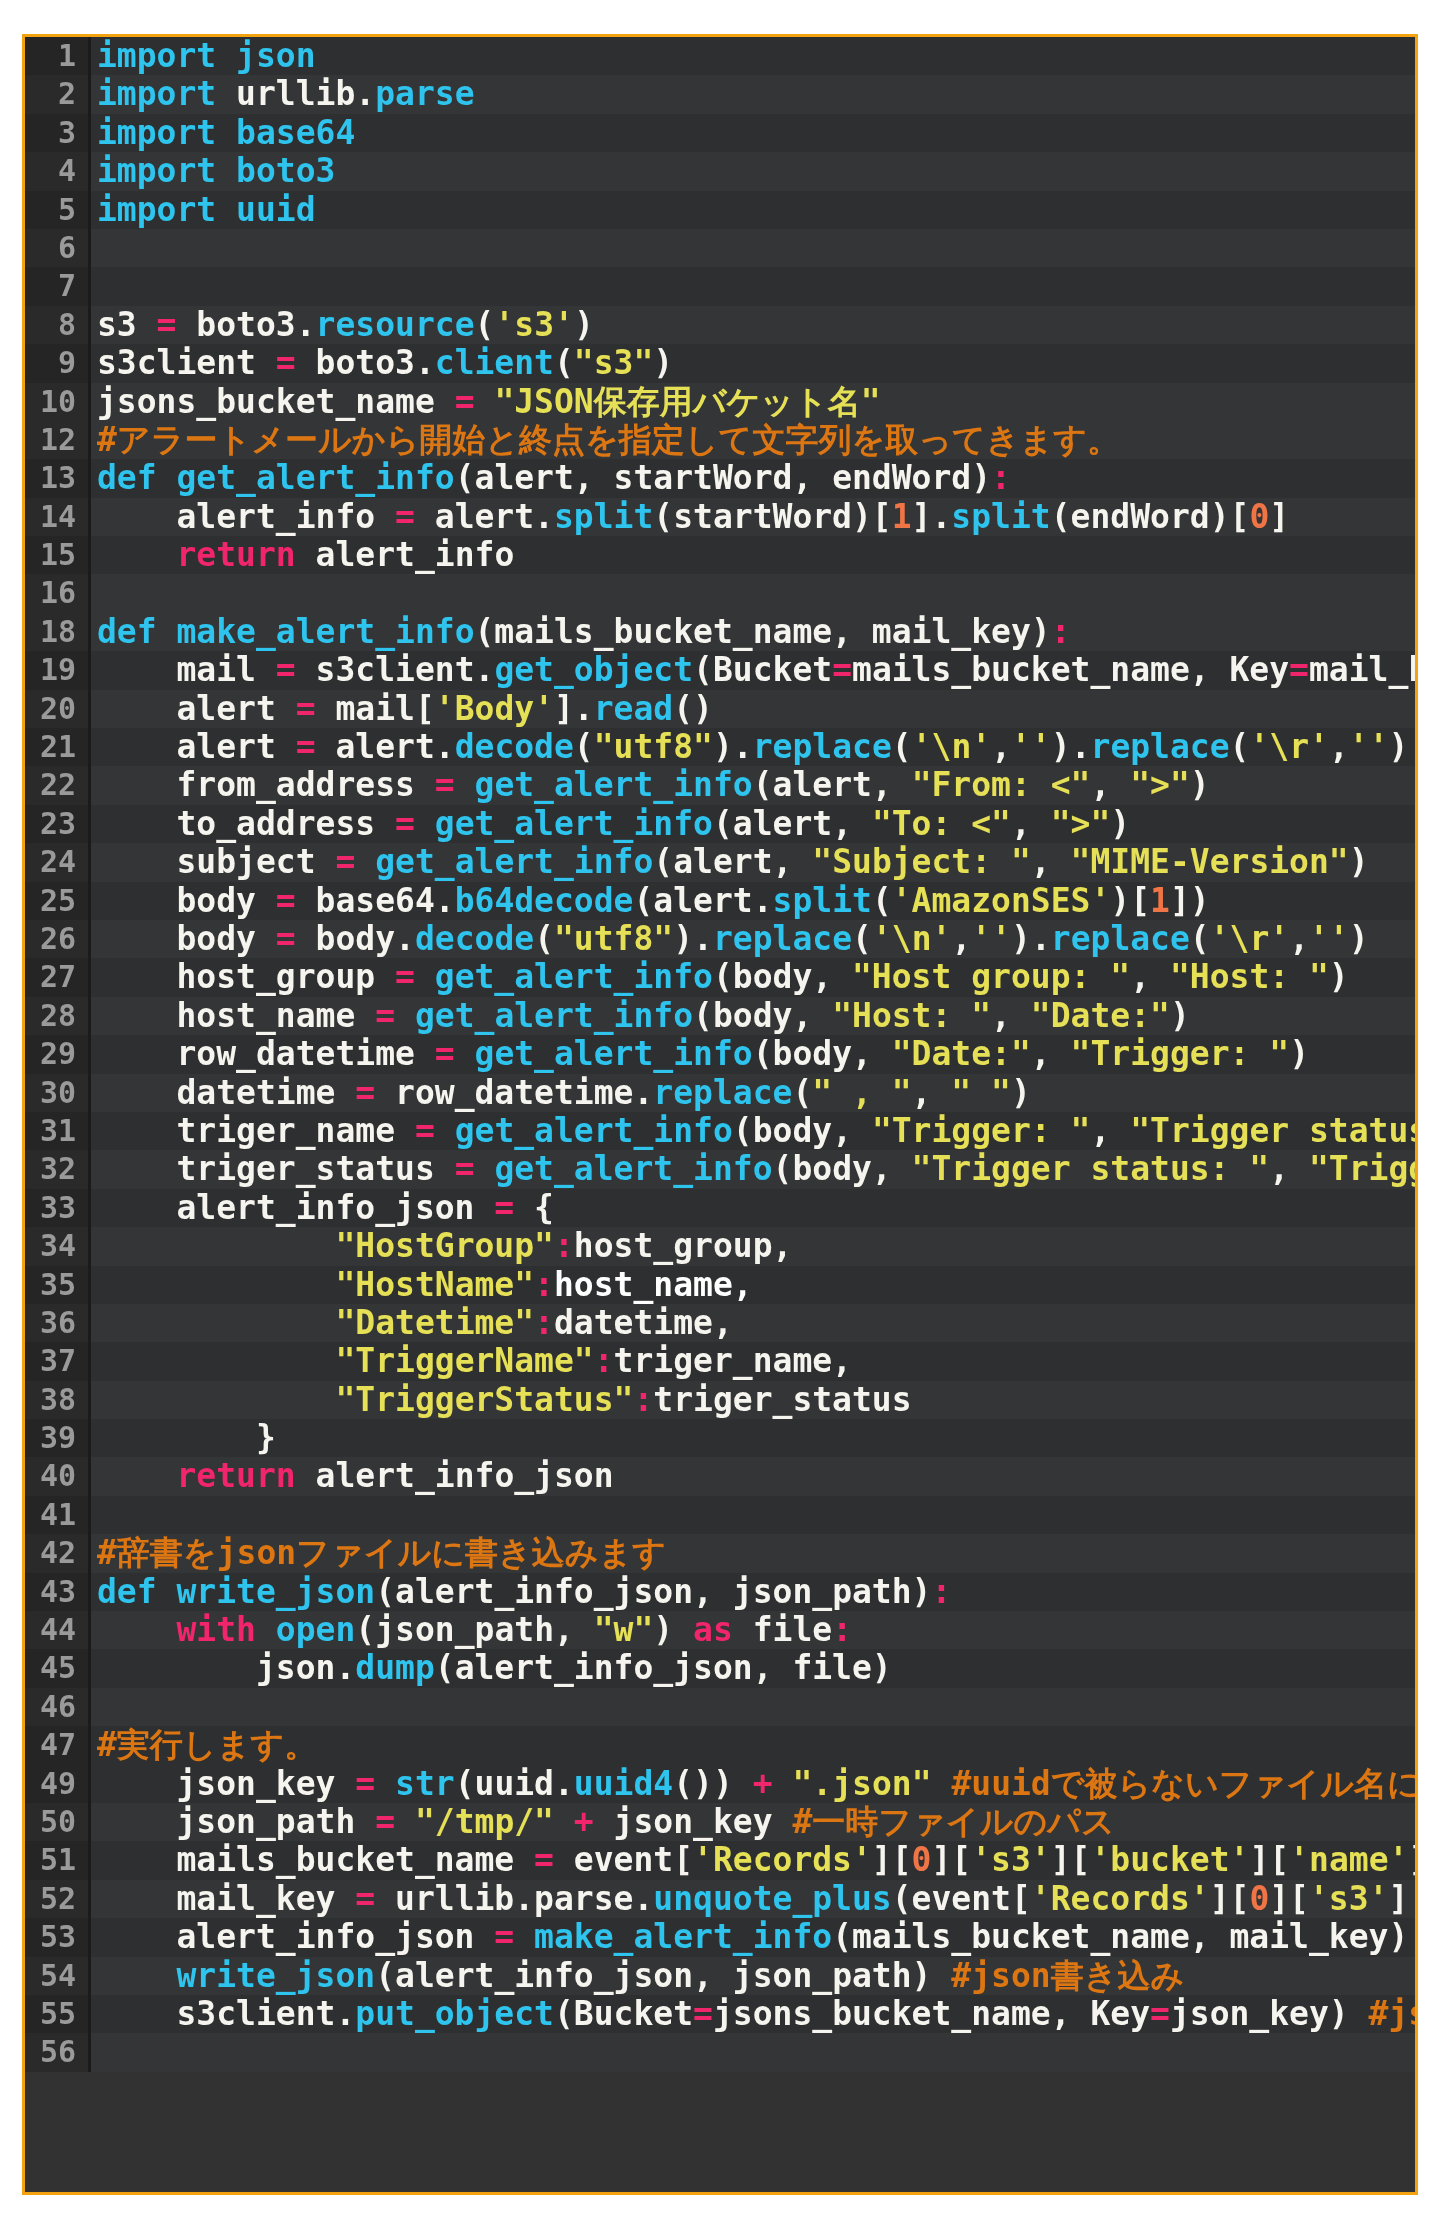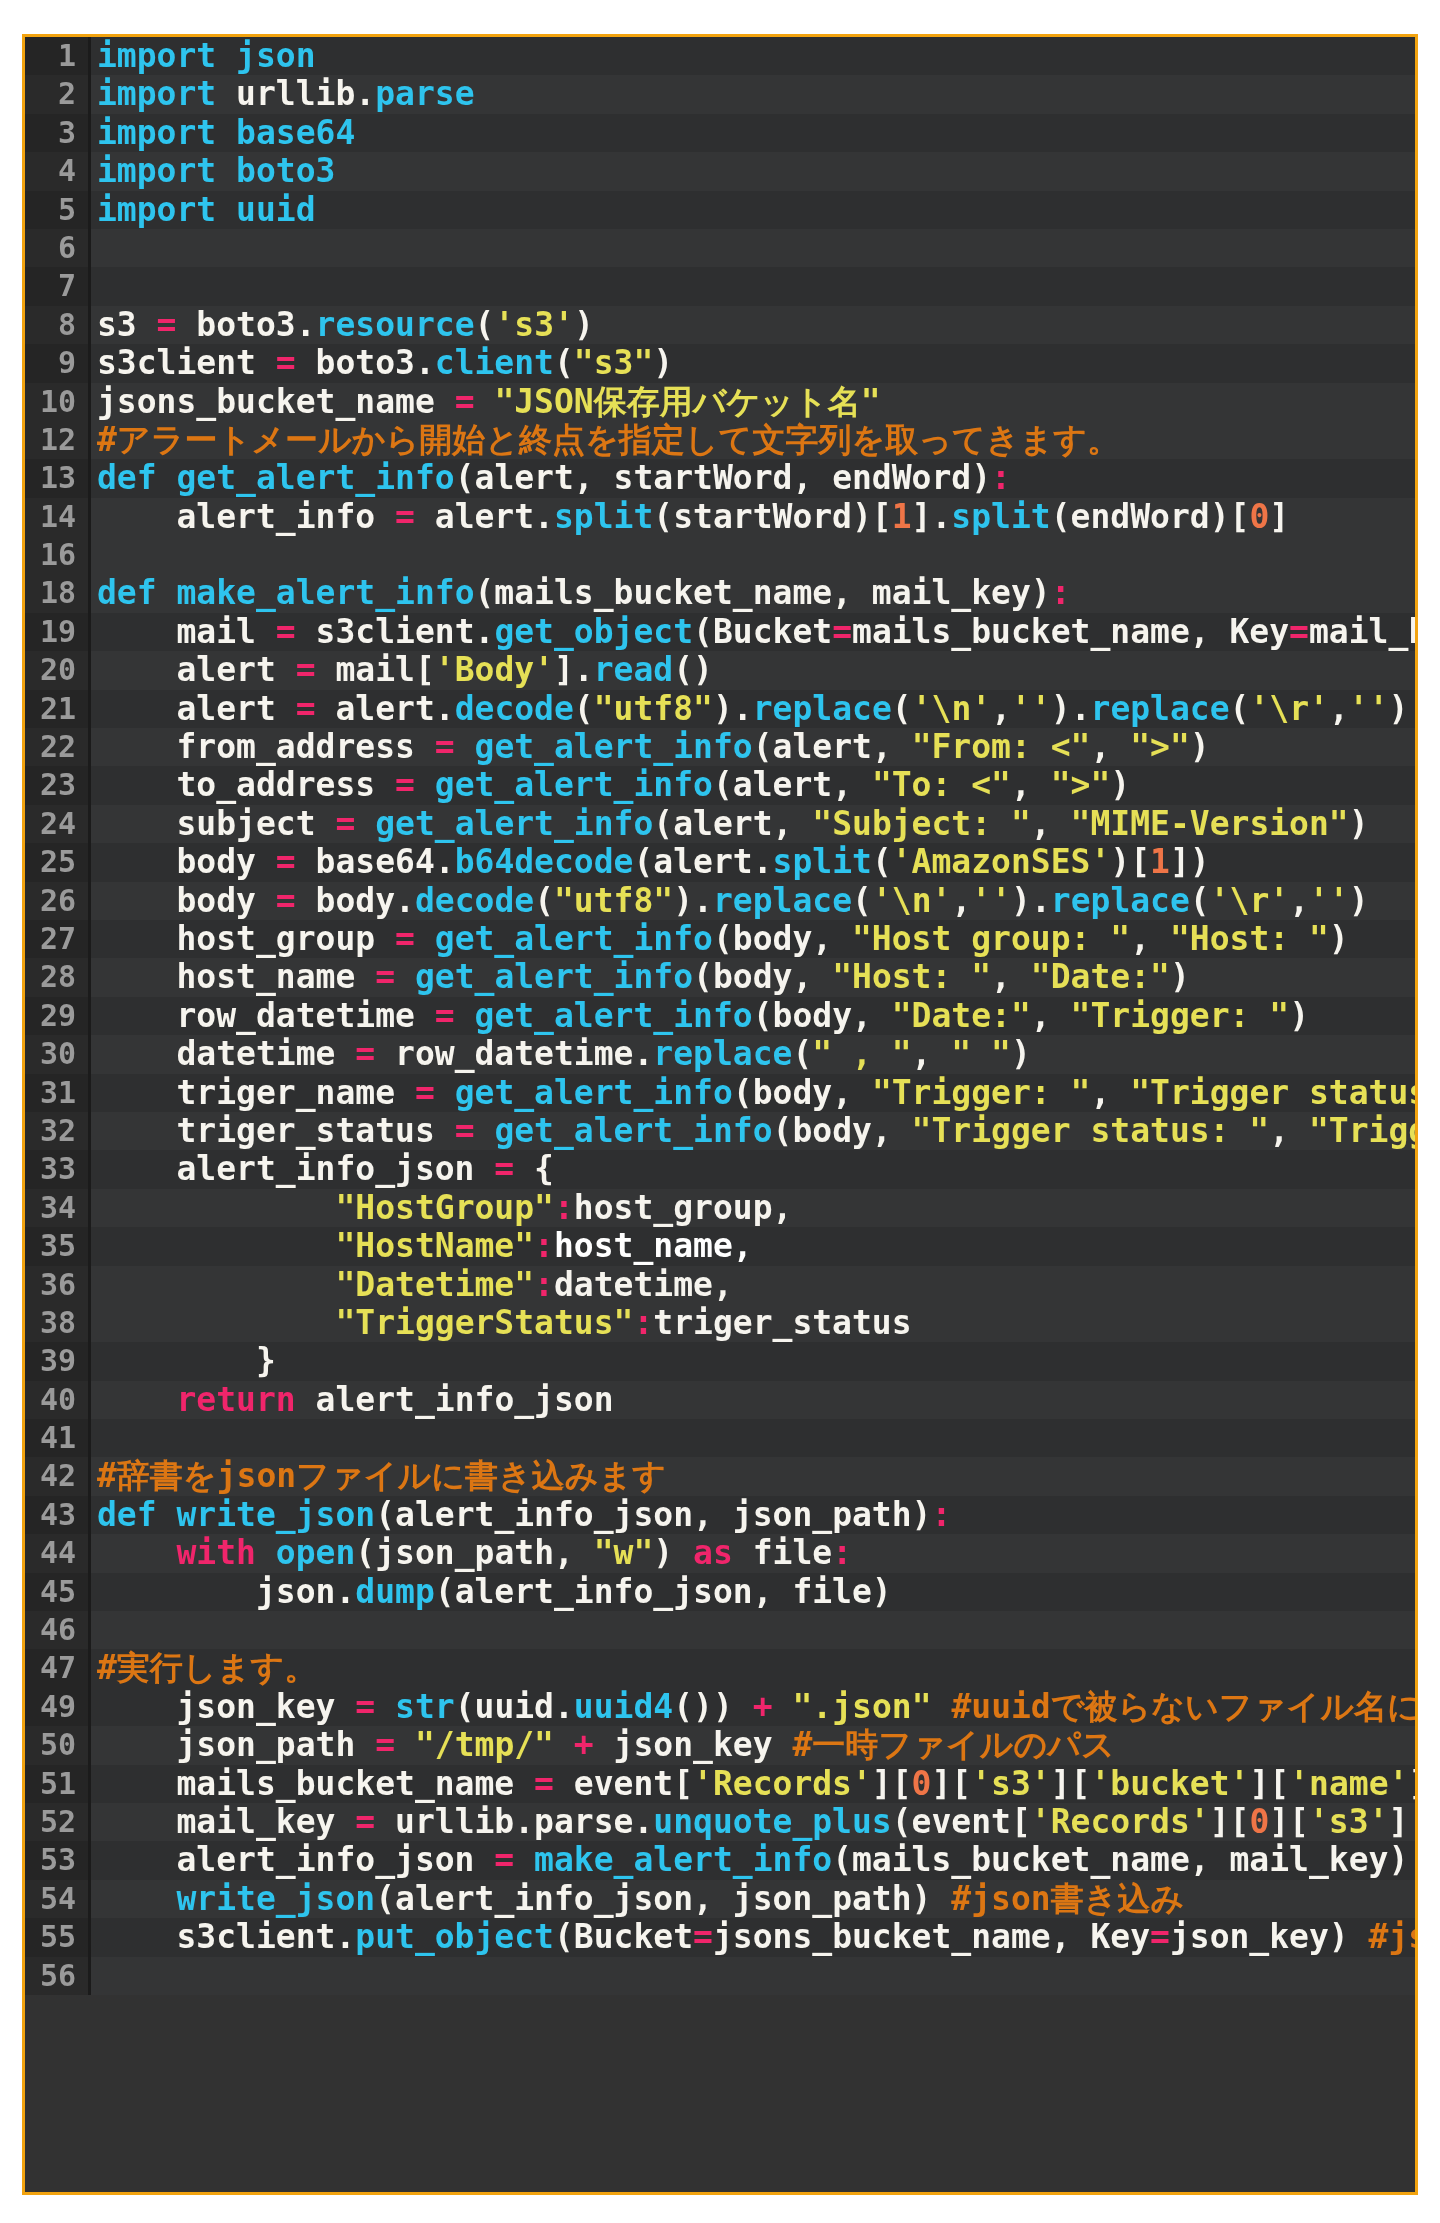--- a/index.html
+++ b/index.html
@@ -99,20 +99,24 @@
       <div class="code-cell"><span style="color: rgb(220, 118, 19);">#アラートメールから開始と終点を指定して文字列を取ってきます。</span></div>
     </div>
     <div class="code-line odd">
       <div class="gutter-cell">13</div>
       <div class="code-cell"><span style="color: rgb(46, 196, 238);">def</span><span style="color: rgb(246, 244, 238);"> </span><span style="color: rgb(46, 196, 238);">get_alert_info</span><span style="color: rgb(246, 244, 238);">(alert, startWord, endWord)</span><span style="color: rgb(240, 37, 107);">:</span></div>
     </div>
     <div class="code-line even">
       <div class="gutter-cell">14</div>
       <div class="code-cell"><span style="color: rgb(246, 244, 238);">    alert_info </span><span style="color: rgb(240, 37, 107);">=</span><span style="color: rgb(246, 244, 238);"> alert.</span><span style="color: rgb(46, 196, 238);">split</span><span style="color: rgb(246, 244, 238);">(startWord)[</span><span style="color: rgb(239, 117, 71);">1</span><span style="color: rgb(246, 244, 238);">].</span><span style="color: rgb(46, 196, 238);">split</span><span style="color: rgb(246, 244, 238);">(endWord)[</span><span style="color: rgb(239, 117, 71);">0</span><span style="color: rgb(246, 244, 238);">]</span></div>
     </div>
+    <div class="code-line odd">
+      <div class="gutter-cell">15</div>
+      <div class="code-cell"><span style="color: rgb(246, 244, 238);">    </span><span style="color: rgb(240, 37, 107);">return</span><span style="color: rgb(246, 244, 238);"> alert_info</span></div>
+    </div>
     <div class="code-line even">
       <div class="gutter-cell">16</div>
       <div class="code-cell"></div>
     </div>
     <div class="code-line even">
       <div class="gutter-cell">18</div>
       <div class="code-cell"><span style="color: rgb(46, 196, 238);">def</span><span style="color: rgb(246, 244, 238);"> </span><span style="color: rgb(46, 196, 238);">make_alert_info</span><span style="color: rgb(246, 244, 238);">(mails_bucket_name, mail_key)</span><span style="color: rgb(240, 37, 107);">:</span></div>
     </div>
     <div class="code-line odd">
       <div class="gutter-cell">19</div>
@@ -178,20 +182,24 @@
       <div class="gutter-cell">34</div>
       <div class="code-cell"><span style="color: rgb(246, 244, 238);">            </span><span style="color: rgb(230, 224, 86);">"HostGroup"</span><span style="color: rgb(240, 37, 107);">:</span><span style="color: rgb(246, 244, 238);">host_group,</span></div>
     </div>
     <div class="code-line odd">
       <div class="gutter-cell">35</div>
       <div class="code-cell"><span style="color: rgb(246, 244, 238);">            </span><span style="color: rgb(230, 224, 86);">"HostName"</span><span style="color: rgb(240, 37, 107);">:</span><span style="color: #ffffff;">host_name,</span></div>
     </div>
     <div class="code-line even">
       <div class="gutter-cell">36</div>
       <div class="code-cell"><span style="color: rgb(246, 244, 238);">            </span><span style="color: rgb(230, 224, 86);">"Datetime"</span><span style="color: rgb(240, 37, 107);">:</span><span style="color: rgb(246, 244, 238);">datetime,</span></div>
+    </div>
+    <div class="code-line odd">
+      <div class="gutter-cell">37</div>
+      <div class="code-cell"><span style="color: rgb(246, 244, 238);">            </span><span style="color: rgb(230, 224, 86);">"TriggerName"</span><span style="color: rgb(240, 37, 107);">:</span><span style="color: rgb(246, 244, 238);">triger_name,</span></div>
     </div>
     <div class="code-line even">
       <div class="gutter-cell">38</div>
       <div class="code-cell"><span style="color: rgb(246, 244, 238);">            </span><span style="color: rgb(230, 224, 86);">"TriggerStatus"</span><span style="color: rgb(240, 37, 107);">:</span><span style="color: rgb(246, 244, 238);">triger_status</span></div>
     </div>
     <div class="code-line odd">
       <div class="gutter-cell">39</div>
       <div class="code-cell"><span style="color: rgb(246, 244, 238);">        }</span></div>
     </div>
     <div class="code-line even">

